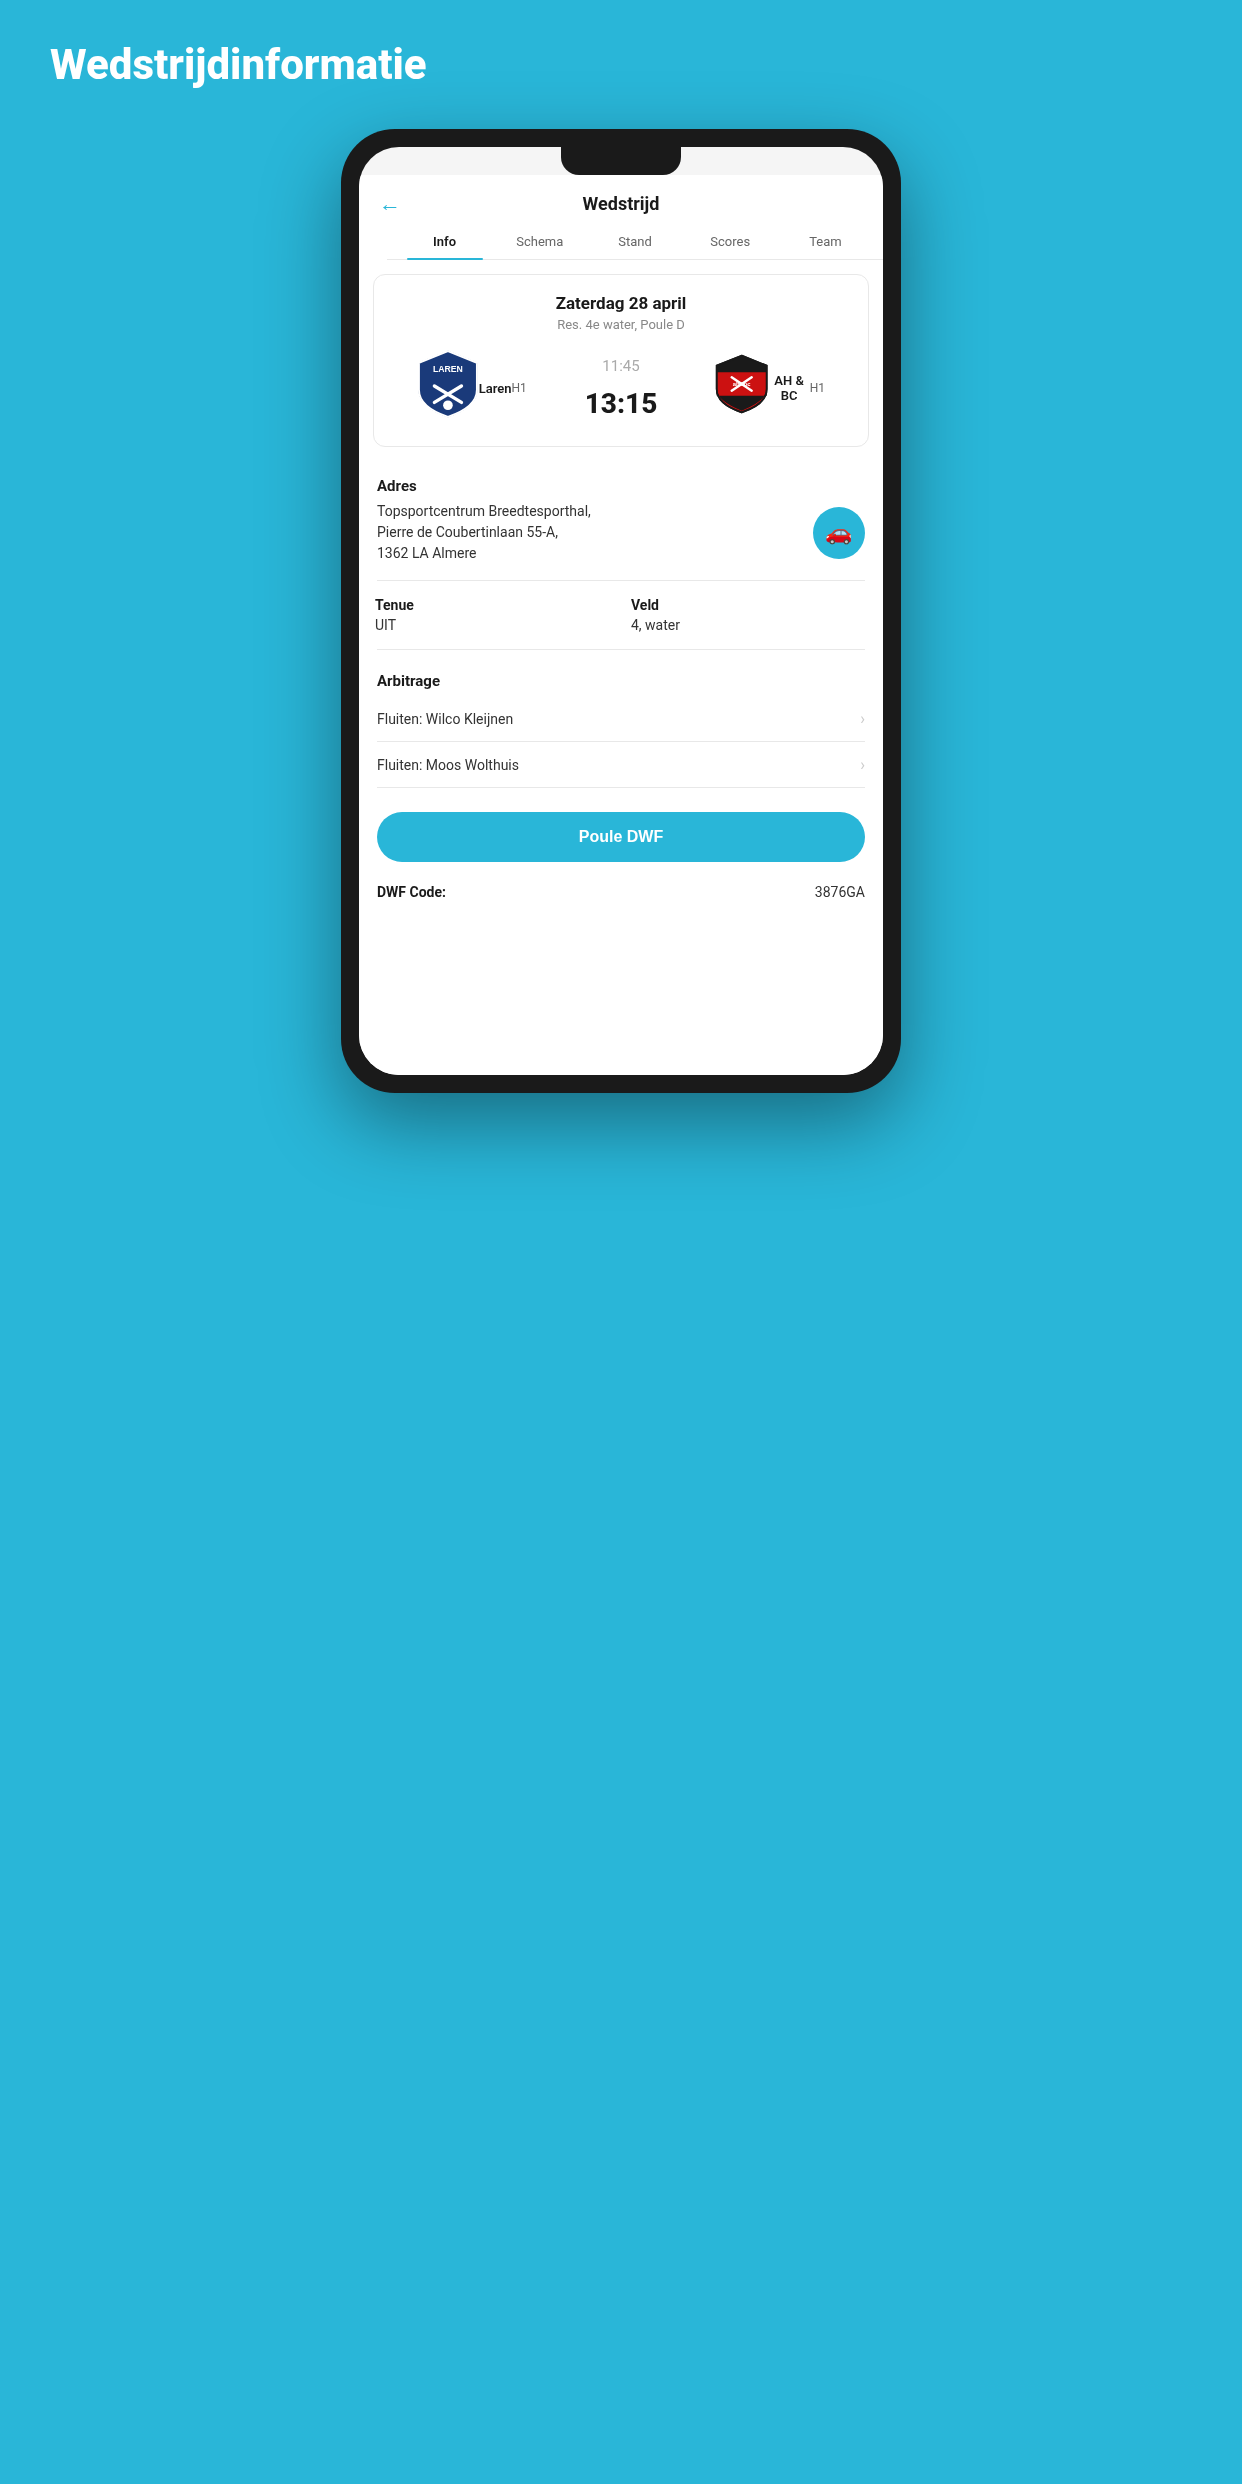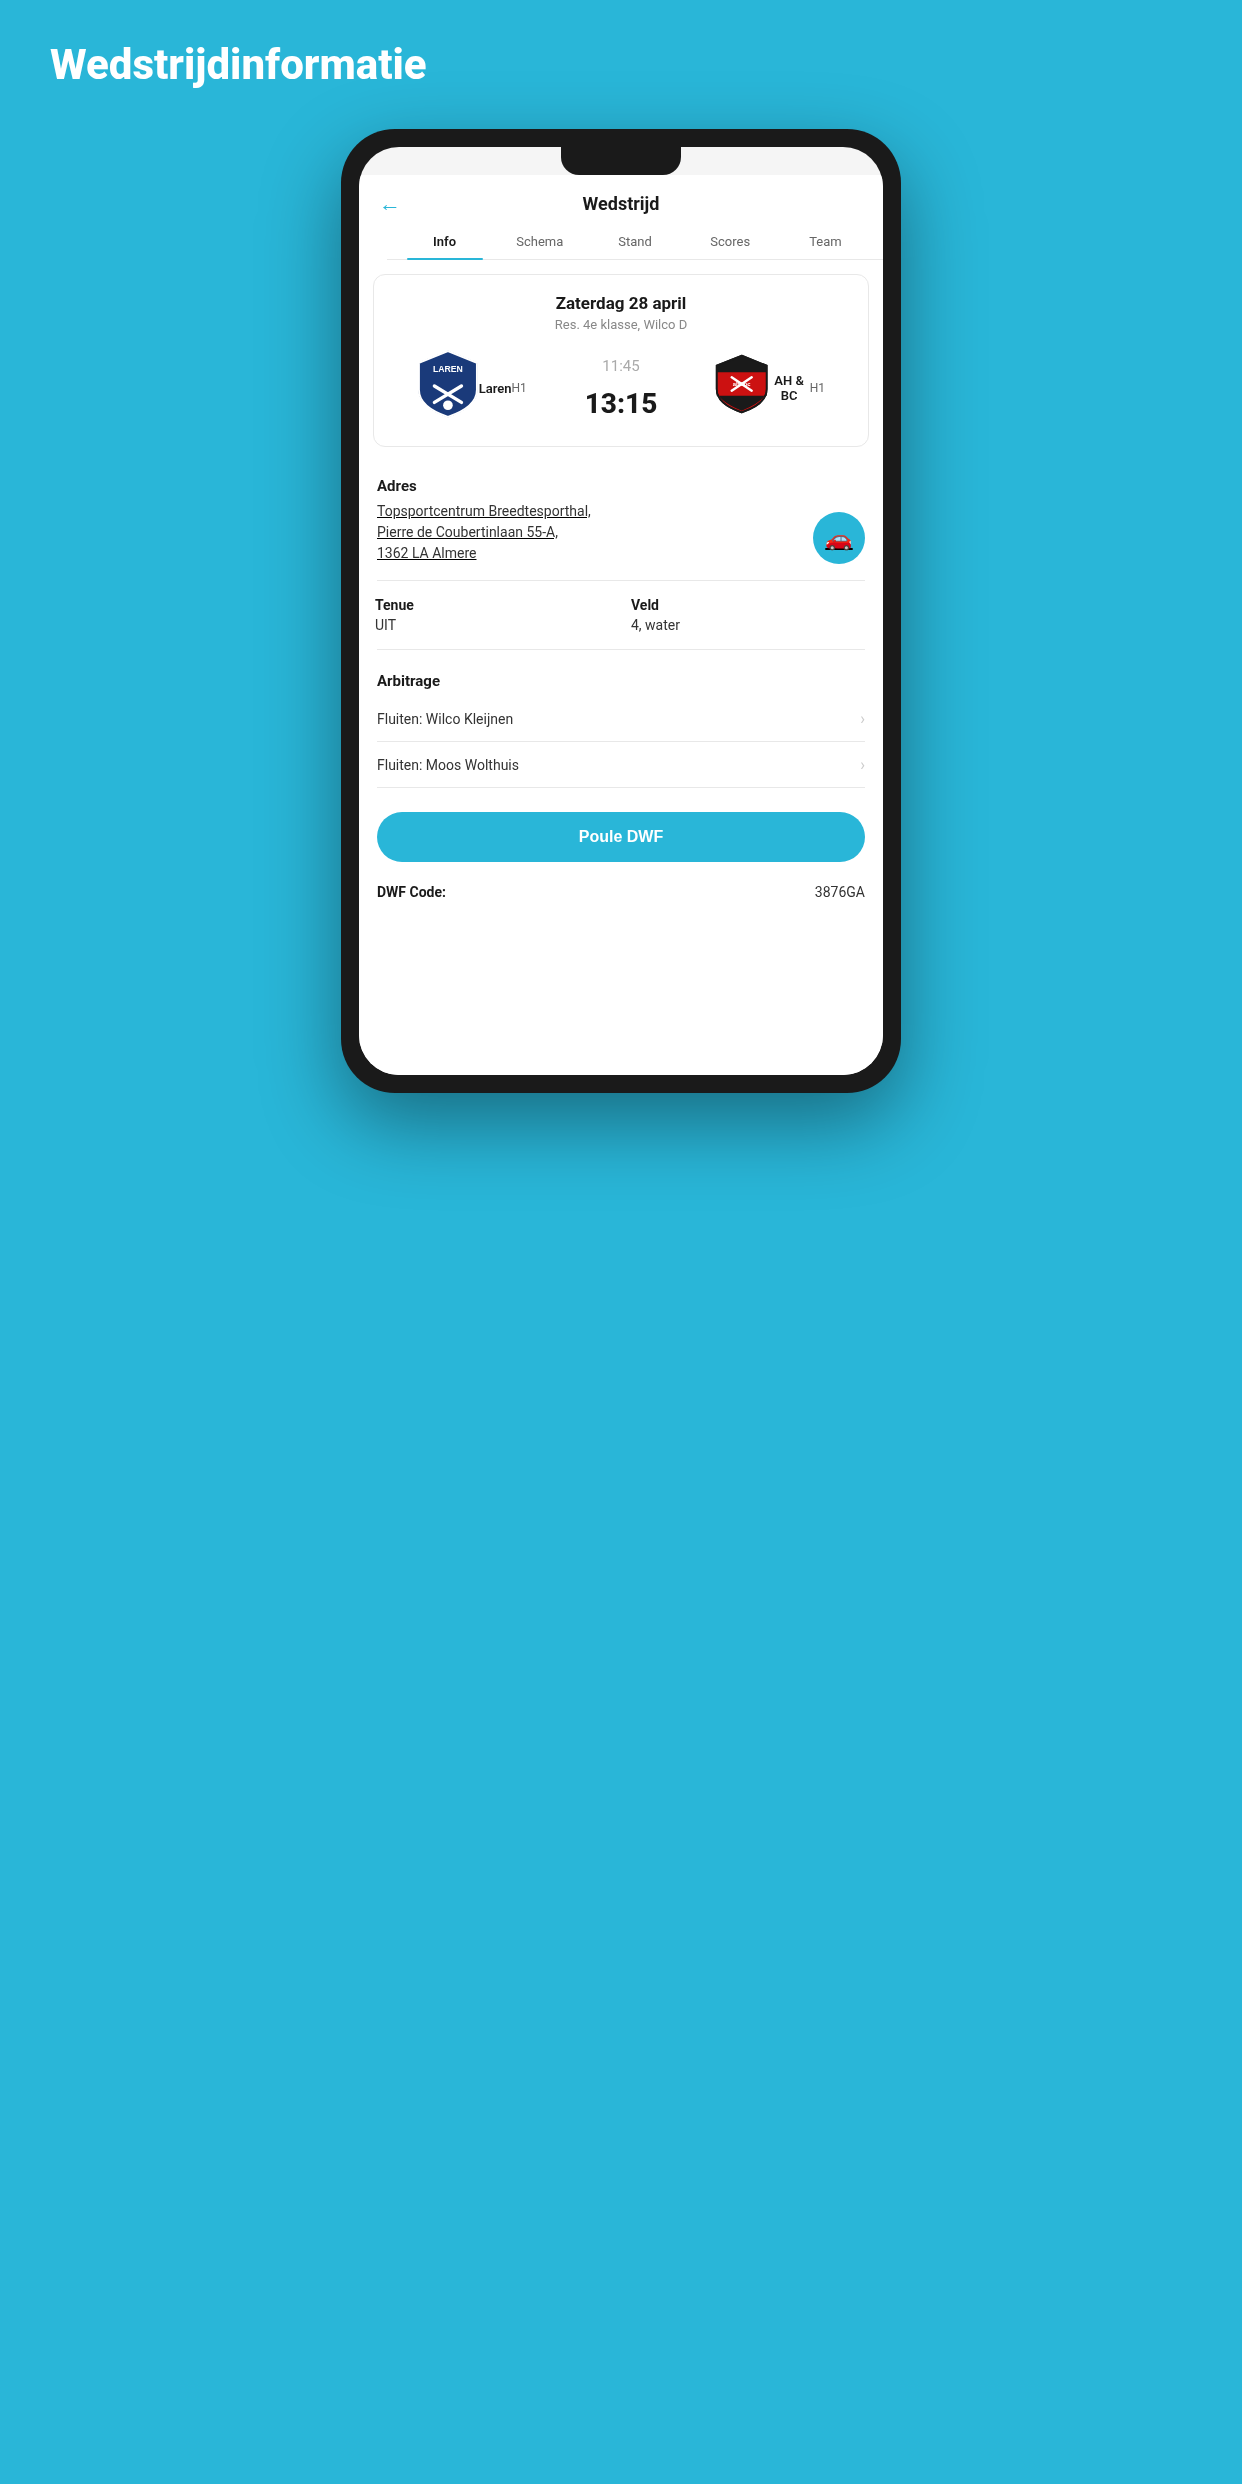--- a/index.html
+++ b/index.html
@@ -194,23 +194,22 @@
 
     .info-label {
       font-size: 15px;
       font-weight: 700;
       color: #1a1a1a;
       margin-bottom: 6px;
     }
 
     .info-row {
       display: flex;
-      align-items: flex-end;
+      align-items: center;
       justify-content: space-between;
-      text-decoration: underline;
     }
 
     .info-text {
       font-size: 14px;
       color: #333;
       line-height: 1.5;
       flex: 1;
     }
 
     .directions-btn {
@@ -366,21 +365,21 @@
         <div class="tab">
           <span>Scores</span>
         </div>
         <div class="tab">
           <span>Team</span>
         </div>
       </div>
 
       <div class="match-card">
         <div class="match-date">Zaterdag 28 april</div>
-        <div class="match-league">Res. 4e klasse, Wilco D</div>
+        <div class="match-league">Res. 4e water, Poule D</div>
 
         <div class="match-teams">
 
           <div class="team-block">
 
             <svg class="team-logo laren-logo" viewBox="0 0 64 72" xmlns="http://www.w3.org/2000/svg">
               <path d="M32 2 L62 14 L62 42 Q62 60 32 70 Q2 60 2 42 L2 14 Z" fill="#1a3a7a" stroke="#1a3a7a" stroke-width="1"></path>
               <text x="32" y="24" text-anchor="middle" fill="white" font-size="9" font-weight="bold" font-family="sans-serif">LAREN</text>
 
               <line x1="18" y1="55" x2="46" y2="38" stroke="white" stroke-width="3.5" stroke-linecap="round"></line>

